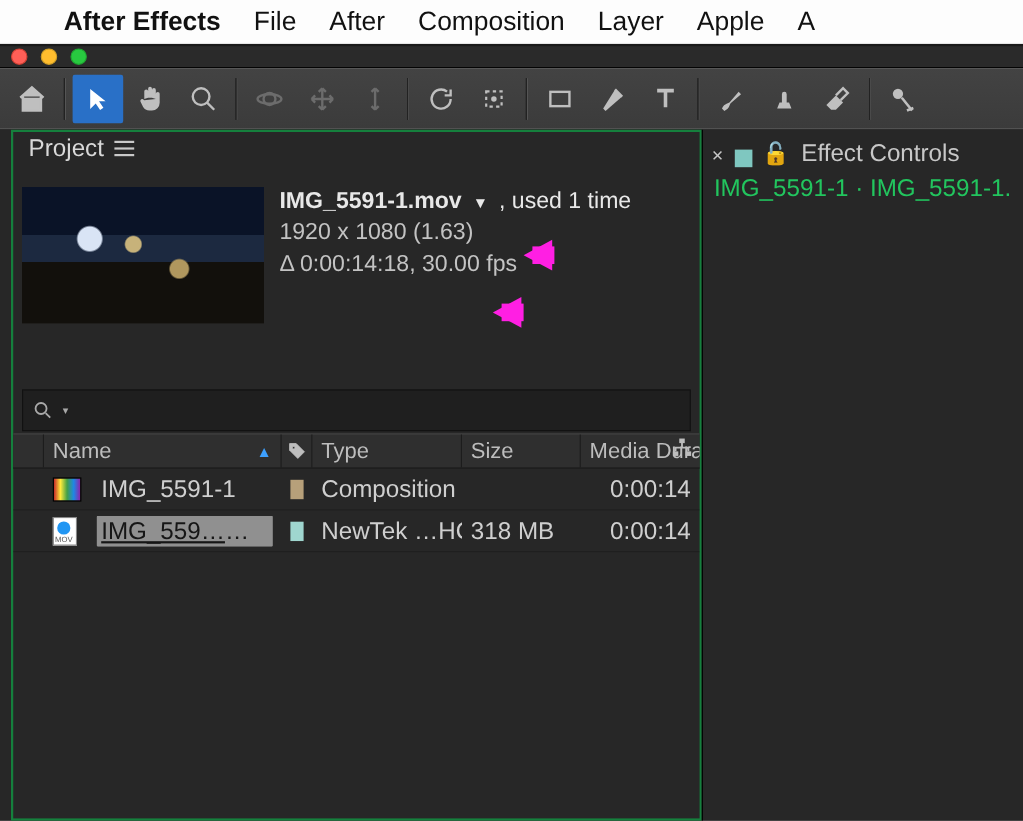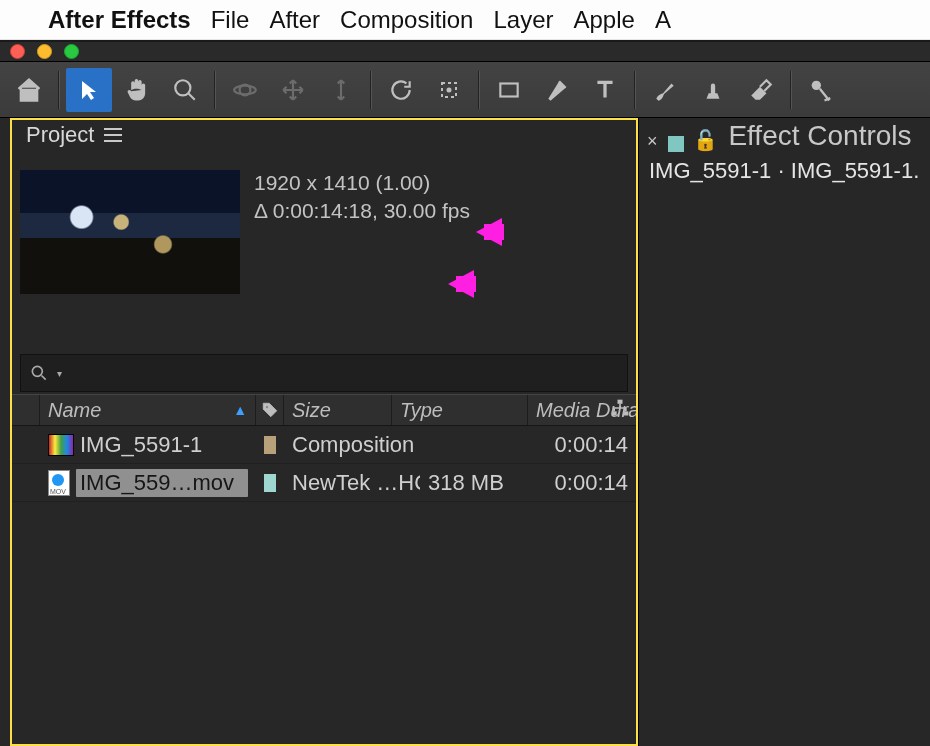--- a/index.html
+++ b/index.html
@@ -5,21 +5,21 @@
   * { box-sizing: border-box; margin: 0; padding: 0; font-family: -apple-system, "Helvetica Neue", Arial, sans-serif; }
   html, body { width: 930px; height: 746px; overflow: hidden; background: #fff; }
 
   
   .menubar {
     height: 40px;
     background: #fdfdfd;
     display: flex;
     align-items: center;
     padding: 0 18px;
-    gap: 20px;
+    gap: 30px;
     font-size: 24px;
     color: #111;
     border-bottom: 1px solid #e6e6e6;
   }
   .menubar .apple { font-size: 30px; margin-right: 10px; position: relative; top: -3px; }
   .menubar .appname { font-weight: 700; }
   .menubar span { cursor: default; }
 
   
   .appwindow { position: absolute; top: 40px; left: 0; right: 0; bottom: 0; }
@@ -58,21 +58,21 @@
   
   .workspace {
     position:absolute; top:78px; left:0; right:0; bottom:0;
     background:#272727;
     display:flex;
   }
   .left-gutter{ width:10px; background:#272727;}
   .project-panel{
     width:628px;
     background:#272727;
-    border:2px solid #fde047;
+    border:2px solid #15803d;
     display:flex; flex-direction:column;
   }
   .panel-tabs{
     height:34px; display:flex; align-items:flex-end; padding:0 6px; gap:10px;
   }
   .panel-tab{
     color:#d8d8d8; font-size:22px; padding:4px 8px 6px 8px;
     display:flex; align-items:center; gap:10px;
   }
   .flyout { width:18px; height:14px; display:inline-flex; flex-direction:column; justify-content:space-between;}
@@ -117,70 +117,70 @@
 
   .list-header{
     height:32px; display:flex; align-items:center;
     background:#2f2f2f; border-top:1px solid #444; border-bottom:1px solid #161616;
     color:#bdbdbd; font-size:20px;
     position:relative;
   }
   .list-header .col{
     padding:0 8px; display:flex; align-items:center; gap:8px;
     border-right:1px solid #1c1c1c; height:100%;
-    overflow:hidden; white-space:nowrap;font-style:italic;
+    overflow:hidden; white-space:nowrap;
   }
   .hdr-tag{ width:28px; border-right:1px solid #1c1c1c; height:100%; display:flex;align-items:center;justify-content:center;}
   .col.name  { width:216px;}
   .col.type  { width:136px;}
   .col.size  { width:108px;}
   .col.dur   { flex:1; border-right:none;}
   .sort-ind{ color:#3da0ff; font-size:14px;}
   .hier{ position:absolute; right:6px; color:#bdbdbd;}
 
   .list{ flex:1; overflow:hidden;}
   .row{
     height:38px; display:flex; align-items:center;
     border-bottom:1px solid #202020;
     color:#cfcfcf; font-size:22px;
   }
   .cell{ padding:0 8px; overflow:hidden; white-space:nowrap;}
-  .cell.name{ width:216px; display:flex; align-items:center; gap:6px;}
+  .cell.name{ width:216px; display:flex; align-items:center; gap:18px;}
   .cell.name .fname{ overflow:hidden; text-overflow:ellipsis; flex:1; }
   .swatch{ width:18px; height:18px;}
   .cell.swatchc{width:28px; display:flex; justify-content:center;}
   .cell.type{ width:136px;}
   .cell.size{ width:108px;}
   .cell.dur{ flex:1; text-align:right; padding-right:8px;}
   .comp-icon{
     width:26px; height:22px; background:linear-gradient(90deg,#c62828,#ffeb3b,#43a047,#1e88e5,#8e24aa);
     border:1px solid #000;
   }
   .mov-icon{
     width:22px; height:26px; background:#fff; position:relative; border:1px solid #888;
   }
   .mov-icon::before{content:"";position:absolute;left:3px;top:3px;width:12px;height:12px;background:#2196f3;border-radius:50%;}
   .mov-icon::after{content:"MOV";position:absolute;left:1px;bottom:0;font-size:7px;color:#555;}
-  .row.sel .fname{ background:#909090; color:#161616; padding:1px 4px; border-radius:1px;}
+  .row.sel .fname{ background:#909090; color:#161616; padding:1px 4px; border-radius:1px;text-decoration:underline;}
 
   
   .right-col{
     flex:1; background:#272727; border-left:1px solid #000;
     display:flex; flex-direction:column;
   }
   .ec-tabs{
     height:34px; display:flex; align-items:flex-end; gap:10px; padding:0 8px;
     color:#c8c8c8;
   }
   .ec-close{ color:#c8c8c8; font-size:18px;}
   .ec-sq{ width:16px;height:16px;background:#7fc7c0; display:inline-block;}
   .lock{ color:#c8c8c8; font-size:20px;}
-  .ec-title{ font-size:28px; white-space:nowrap;}
+  .ec-title{ font-size:22px; white-space:nowrap;}
   .ec-path{
-    padding:6px 10px; color:#e5e5e5; font-size:22px; white-space:nowrap; overflow:hidden;
+    padding:6px 10px; color:#22c55e; font-size:22px; white-space:nowrap; overflow:hidden;
   }
 </style>
 </head>
 <body>
 
 <div class="menubar">
   <span class="apple"></span>
   <span class="appname">After Effects</span>
   <span>File</span>
   <span>After</span>
@@ -304,21 +304,26 @@
               <span></span>
               <span></span>
               <span></span>
             </span>
         </div>
       </div>
 
       <div class="asset-info" style="position:relative;">
         <div class="thumb"></div>
         <div class="asset-lines">
-          <div>1920 x 1410 (1.00)</div>
+          <div class="asset-name-row">
+            <span style="font-weight:600;">IMG_5591-1.mov</span>
+            <span class="dd">▼</span>
+            <span>, used 1 time</span>
+          </div>
+          <div>1920 x 1080 (1.63)</div>
           <div>Δ 0:00:14:18, 30.00 fps</div>
         </div>
         <div class="arrow-marker" style="left:448px; top:64px;"></div>
         <div class="arrow-marker" style="left:420px; top:116px;"></div>
       </div>
 
       <div style="height:46px"></div>
 
       <div class="search-row">
         <div class="search">
@@ -336,25 +341,25 @@
         <div class="col name">
           <span>Name</span>
           <span class="sort-ind" style="margin-left:auto;">▲</span>
         </div>
         <div class="hdr-tag">
           <svg width="18" height="18" viewBox="0 0 24 24" stroke="#bdbdbd" fill="#bdbdbd">
               <path d="M3 3h8l10 10-8 8L3 11z"></path>
               <circle cx="8" cy="8" r="1.5" fill="#2f2f2f"></circle>
             </svg>
         </div>
+        <div class="col type">
+            <span>Type</span>
+          </div>
         <div class="col size">
             <span>Size</span>
-          </div>
-        <div class="col type">
-            <span>Type</span>
           </div>
         <div class="col dur">
             <span>Media Durati</span>
           </div>
         <span class="hier">
           <svg width="20" height="20" viewBox="0 0 24 24" fill="#bdbdbd">
               <rect x="9" y="2" width="6" height="5"></rect>
               <rect x="2" y="16" width="6" height="5"></rect>
               <rect x="16" y="16" width="6" height="5"></rect>
               <path d="M12 7v5M12 12H5v4M12 12h7v4" stroke="#bdbdbd" fill="none" stroke-width="2"></path>

